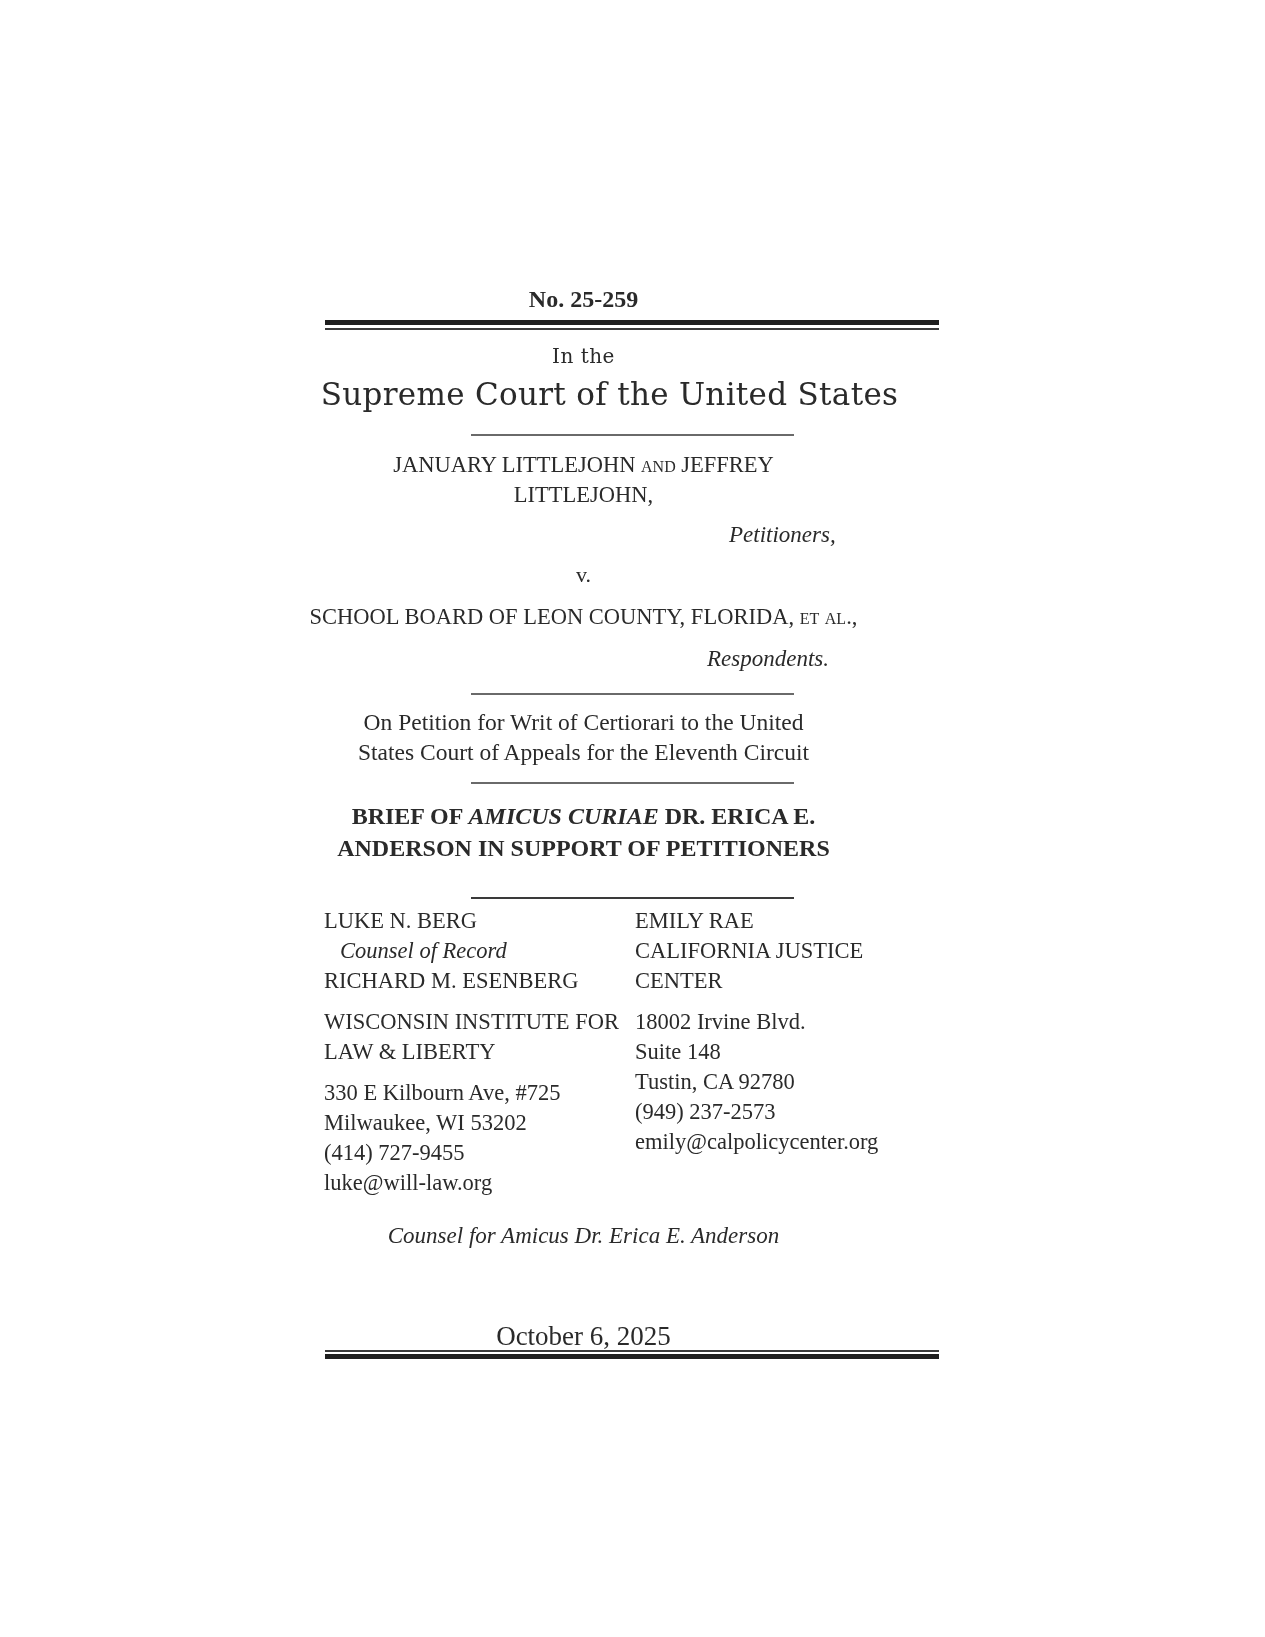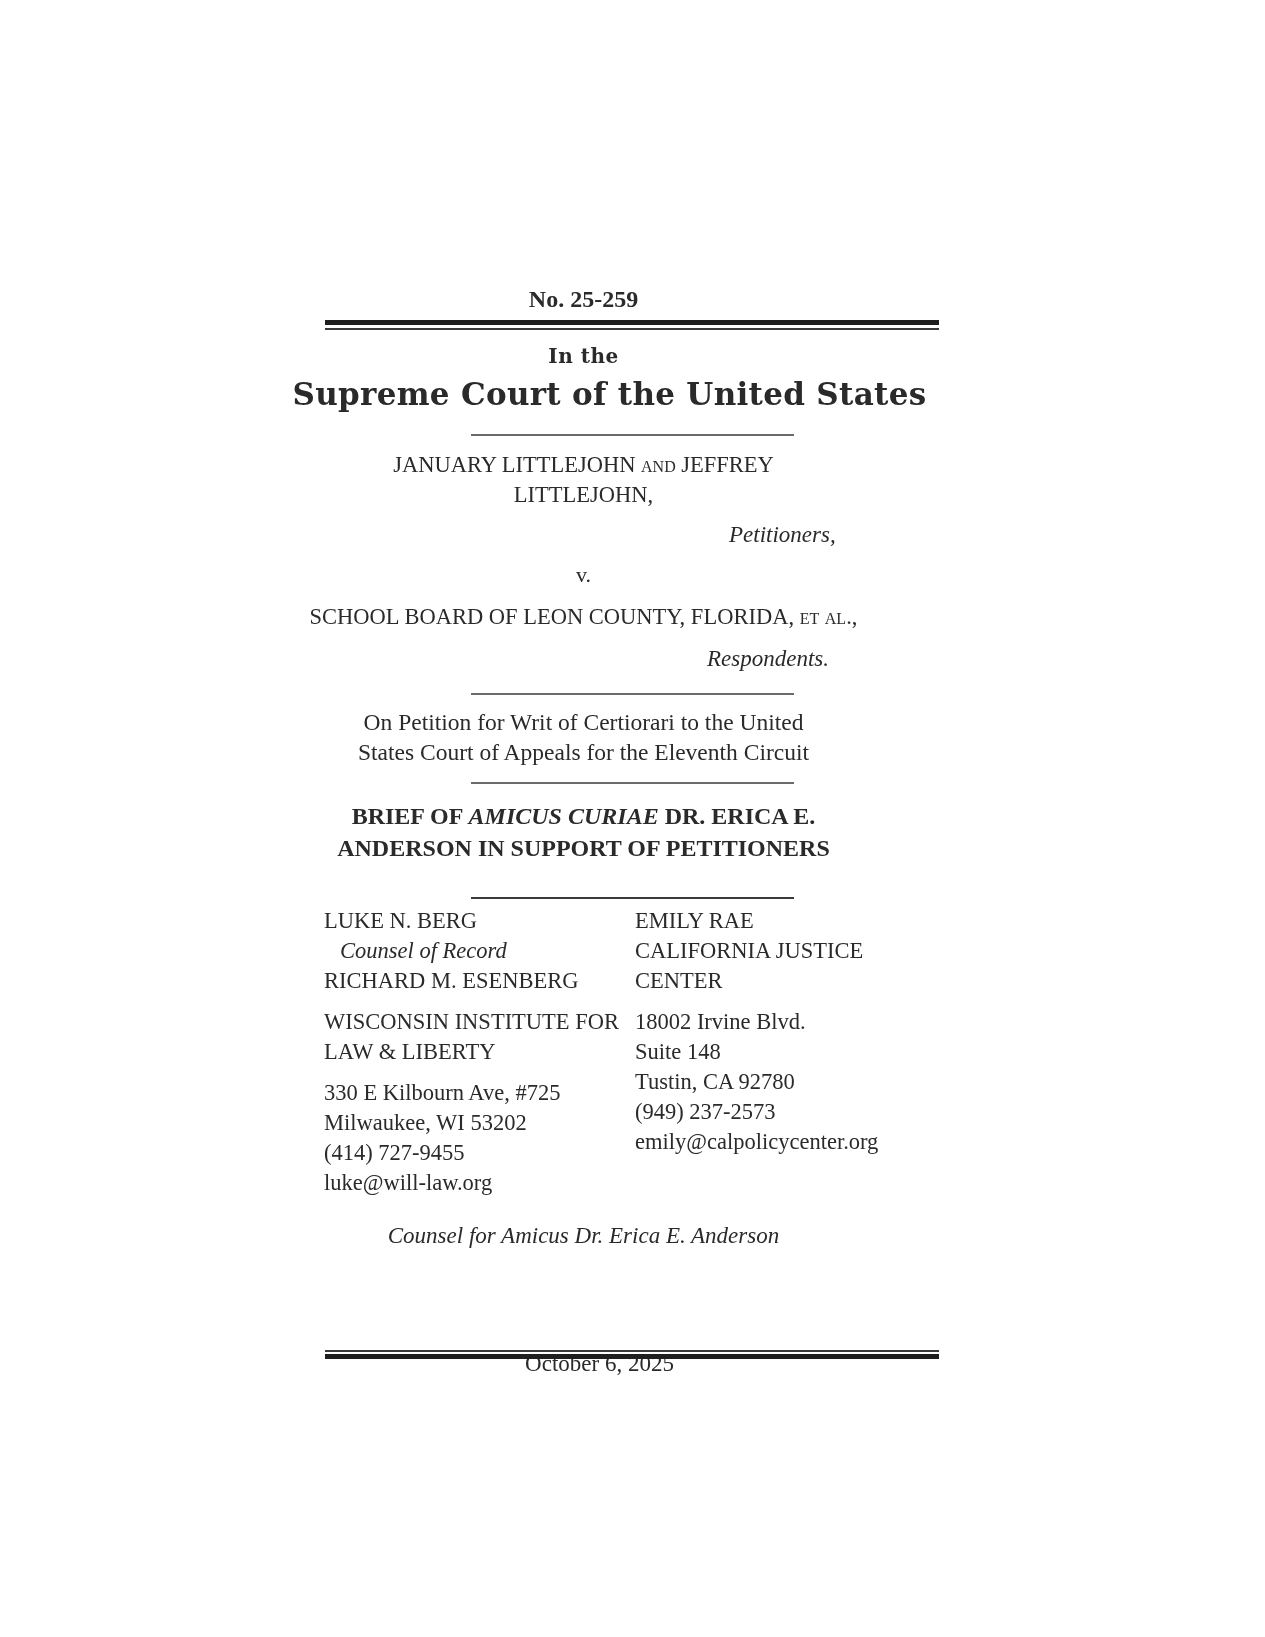--- a/index.html
+++ b/index.html
@@ -3,21 +3,21 @@
 <meta charset="utf-8">
 <style>
   html, body { margin:0; padding:0; background:#ffffff; }
   body { width:1265px; height:1637px; position:relative; overflow:hidden;
          font-family:"Liberation Serif","DejaVu Serif",serif; color:#2a2a2a; }
   .abs { position:absolute; }
   .center { left:0; width:1167px; text-align:center; }
   .rule-thick { position:absolute; left:325px; width:614px; background:#1e1e1e; }
   .rule-thin { position:absolute; left:325px; width:614px; height:2px; background:#3a3a3a; }
   .short-rule { position:absolute; left:471px; width:323px; height:2px; background:#6a6a6a; }
-  .blackletter { font-family:"DejaVu Serif","Liberation Serif",serif; font-weight:bold; letter-spacing:0.5px; }
+  .blackletter { font-family:"DejaVu Serif","Liberation Serif",serif; font-weight:normal; letter-spacing:0.5px; }
   .col { position:absolute; font-size:22.5px; line-height:30px; }
   .col p { margin:0; }
   .gap { height:11px; }
   .it { font-style:italic; }
   .b { font-weight:bold; }
 </style>
 </head>
 <body>
 
 <div class="abs center b" style="top:286px;font-size:24px;">No. 25-259</div>
@@ -79,16 +79,16 @@
   <p>18002 Irvine Blvd.</p>
   <p>Suite 148</p>
   <p>Tustin, CA 92780</p>
   <p>(949) 237-2573</p>
   <p>emily@calpolicycenter.org</p>
 </div>
 
 <div class="abs center it" style="top:1221px;font-size:23px;line-height:30px;">
   <div>Counsel for Amicus Dr. Erica E. Anderson</div>
 </div>
-<div class="abs center" style="top:1351px;font-size:23px;padding-left:16px;">October 6, 2025</div>
+<div class="abs center" style="top:1321px;font-size:27px;">October 6, 2025</div>
 
 <div class="rule-thin" style="top:1350px;"></div>
 <div class="rule-thick" style="top:1354px;height:5px;"></div>
 
 </body></html>

